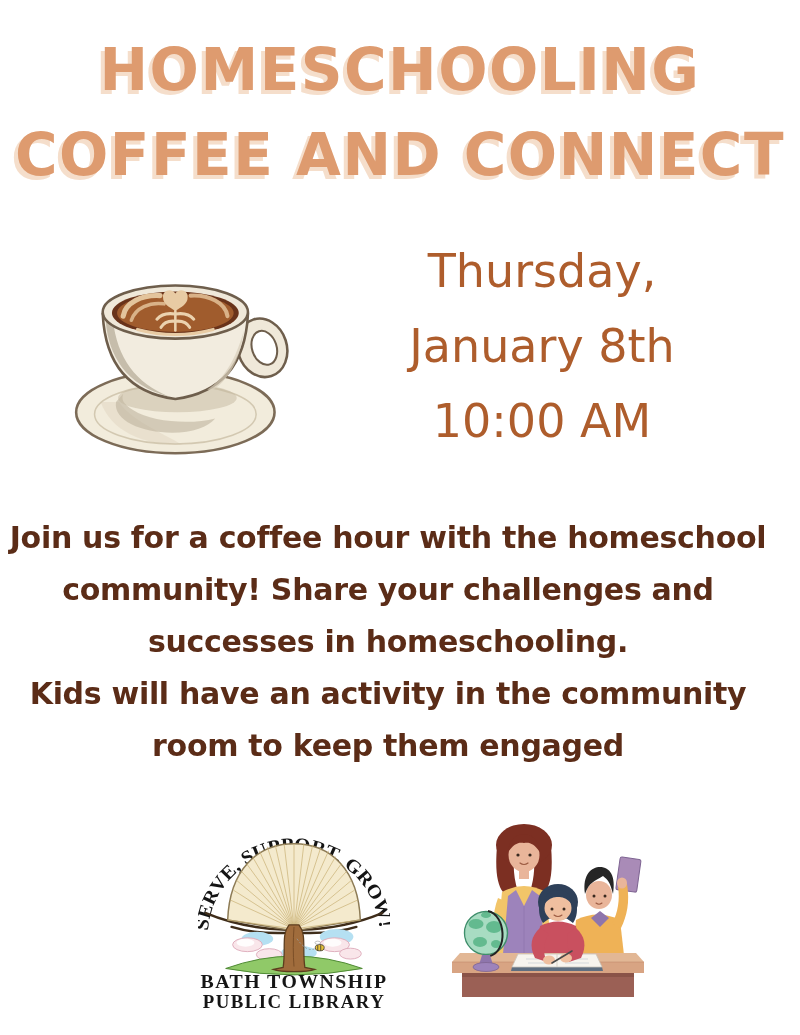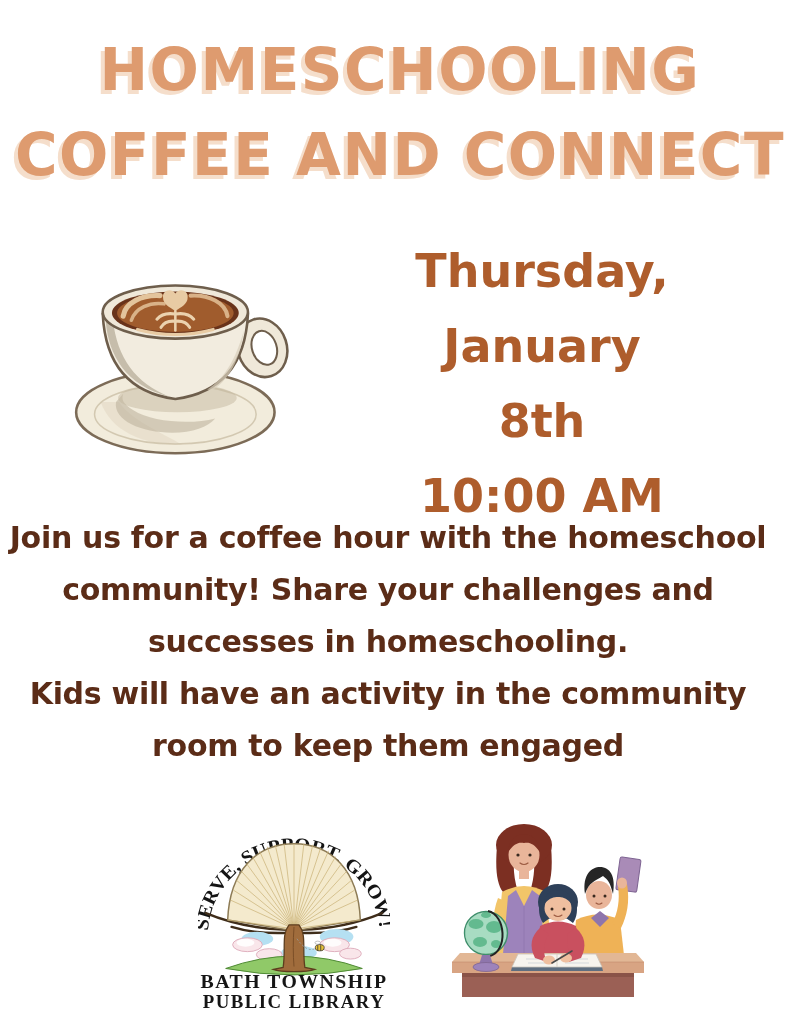--- a/index.html
+++ b/index.html
@@ -18,21 +18,21 @@
     text-align:center;
     font-size:58px;font-weight:bold;letter-spacing:1.5px;
     line-height:85px;
     color:var(--color-title,#DE9B6F);
     text-shadow:-4px 4px 0 var(--color-title_shadow,#F5DECB);
     white-space:pre-line;
   }
   .datetime{
     position:absolute;top:234px;left:392px;width:300px;
     text-align:center;
-    font-size:46px;font-weight:bold;
+    font-size:46px;font-weight:normal;
     line-height:75px;
     color:var(--color-datetime,#AE5D2C);
     white-space:pre-line;
   }
   .description{
     position:absolute;top:512px;left:0;width:776px;
     margin:0;
     text-align:center;
     font-size:30px;font-weight:bold;letter-spacing:-0.3px;
     line-height:52px;

